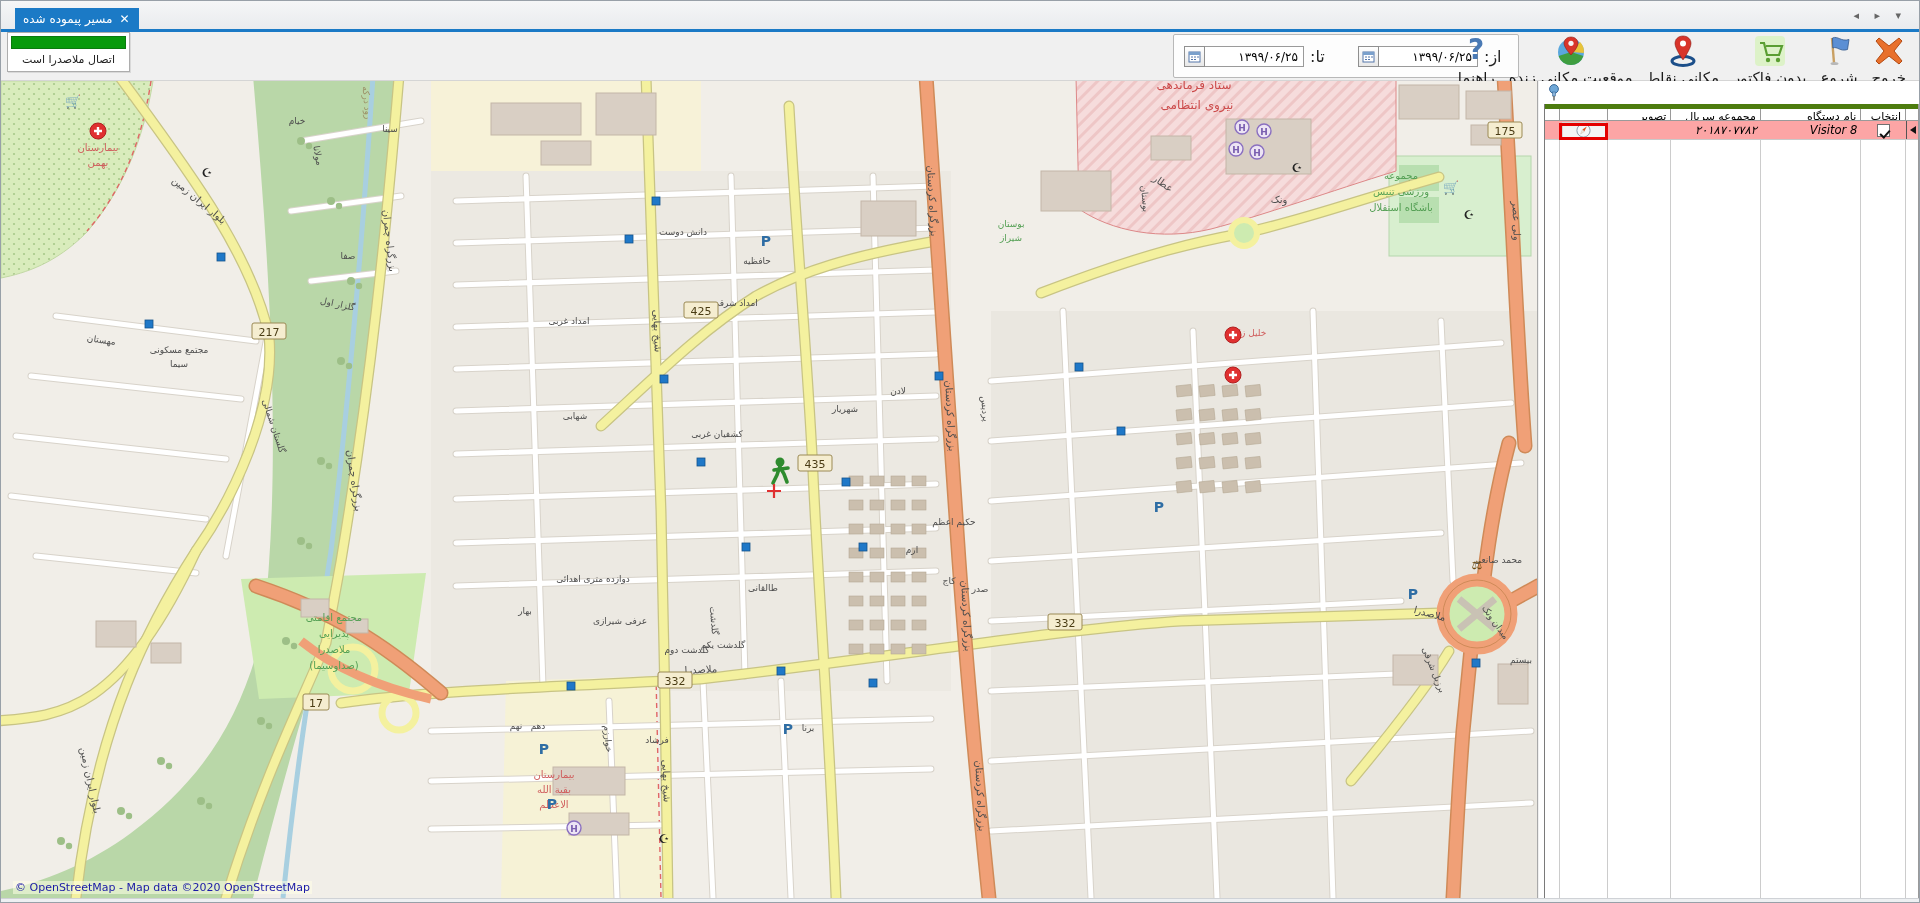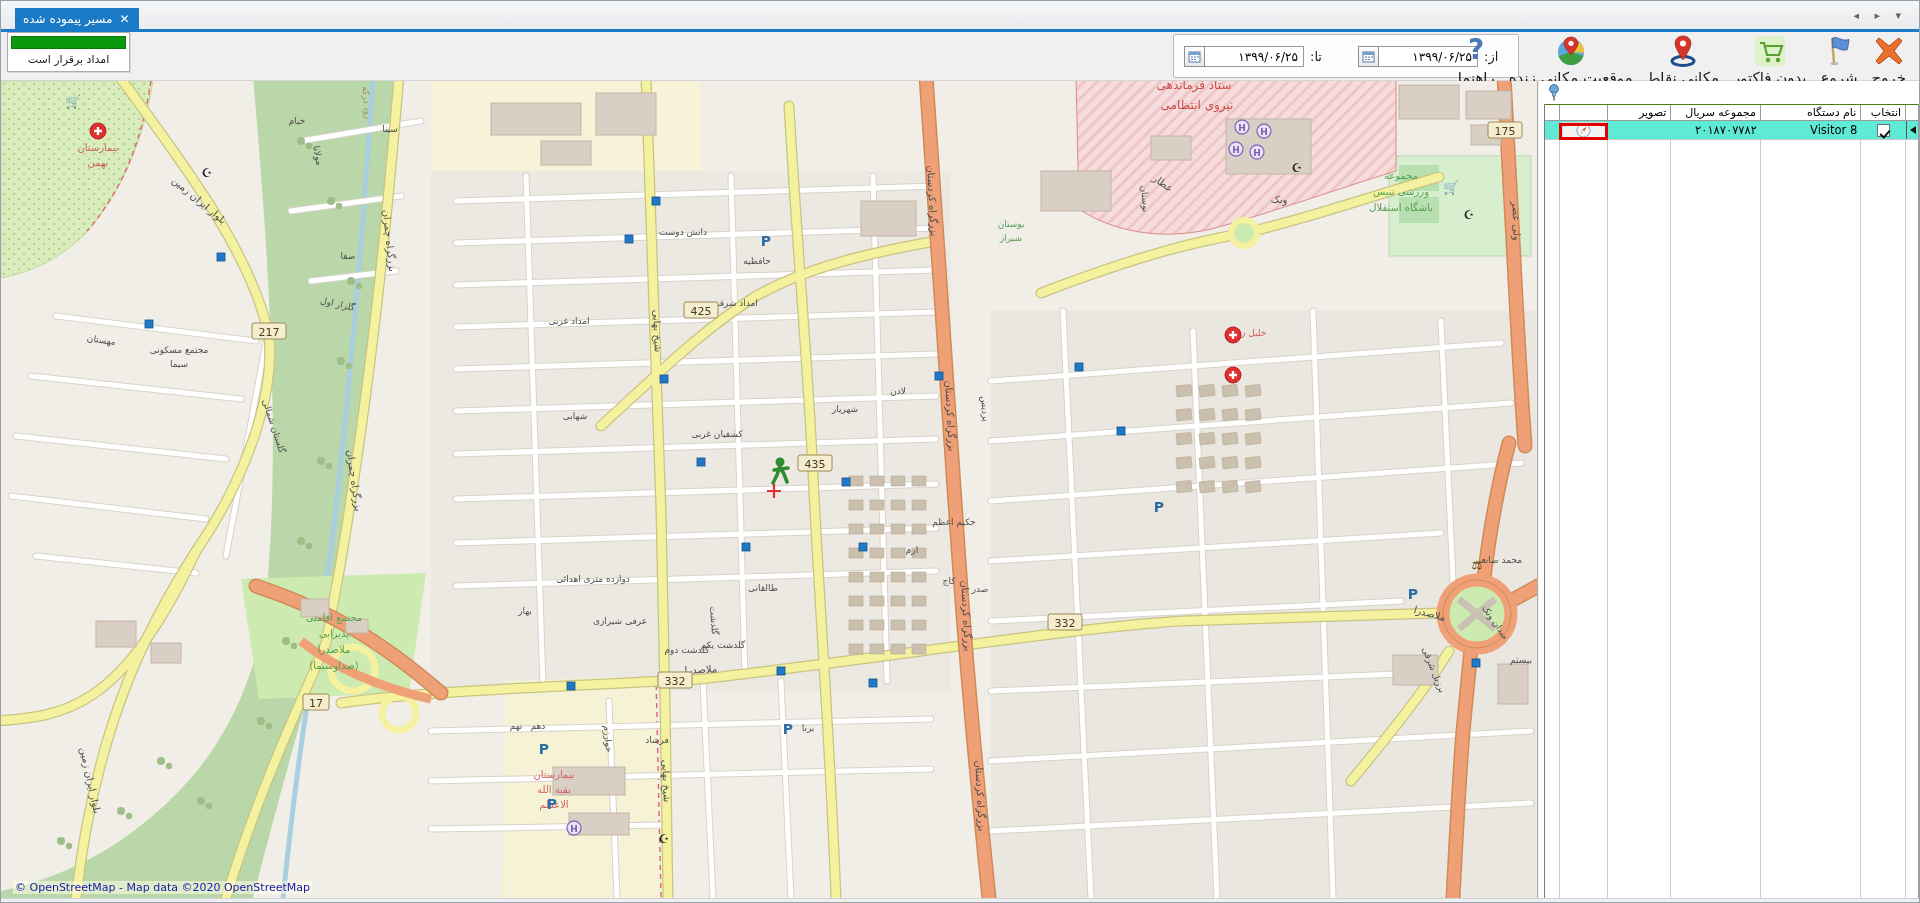--- a/index.html
+++ b/index.html
@@ -17,40 +17,40 @@
   .toolbar{position:absolute;left:0;top:31px;width:1920px;height:49px;background:#f0f0f0;border-bottom:1px solid #d5d5d5;}
   .connbox{position:absolute;left:6px;top:0px;width:123px;height:40px;background:#fff;border:1px solid #adadad;box-shadow:1px 1px 0 #d9d9d9;}
   .connbar{position:absolute;left:3px;top:3px;right:3px;height:13px;background:#089a0c;border:1px solid #0a7a0e;}
   .connlbl{position:absolute;left:0;right:0;top:20px;text-align:center;font-size:11px;color:#222;direction:rtl;}
   .datepanel{position:absolute;left:1172px;top:2px;width:346px;height:44px;background:#fdfdfd;border:1px solid #b8b8b8;border-radius:2px;}
   .dgroup{position:absolute;top:11px;height:21px;display:flex;direction:ltr;align-items:center;}
   .dgroup.to{left:10px;} .dgroup.from{left:184px;}
   .calbtn{width:21px;height:21px;border:1px solid #8f8f8f;background:linear-gradient(#fefefe,#e8e8e8);display:flex;align-items:center;justify-content:center;padding:0;}
   .dinput{width:99px;height:21px;border:1px solid #9a9a9a;border-left:none;background:#fff;font-size:12px;
           text-align:right;padding:0 5px;direction:ltr;font-family:inherit;}
-  .dlbl{font-size:13px;color:#222;margin-left:6px;direction:rtl;}
+  .dlbl{font-size:16px;color:#222;margin-left:6px;direction:rtl;}
   .tbtns{position:absolute;right:8px;top:1px;display:flex;direction:ltr;align-items:flex-start;}
   .tbtn{display:flex;flex-direction:column;align-items:center;justify-content:flex-start;padding:2px 7px;cursor:default;}
   .tbtn .ic{height:32px;display:flex;align-items:center;justify-content:center;}
   .tbtn .lb{font-size:15px;color:#1a1a1a;margin-top:2px;white-space:nowrap;direction:rtl;}
   
   .main{position:absolute;left:0;top:80px;width:1920px;height:817px;}
   .mapwrap{position:absolute;left:0;top:0;width:1537px;height:817px;overflow:hidden;background:#f2efe9;border-right:1px solid #a9a9a9;}
   .attrib{position:absolute;left:4px;bottom:4px;font-size:11px;color:#1a1aa6;background:rgba(255,255,230,.55);padding:0 2px;white-space:nowrap;margin-left:8px;}
   .panel{position:absolute;left:1538px;top:0;width:382px;height:817px;background:#fff;}
   .pin{position:absolute;left:8px;top:3px;}
   
   .grid{position:absolute;left:5px;top:23px;width:375px;bottom:0;border-left:1px solid #7a7a7a;border-right:1px solid #9a9a9a;}
   .gcols{position:absolute;inset:0;display:flex;direction:ltr;}
   .gcol{border-right:1px solid #cccccc;height:100%;}
   .gcol:last-child{border-right:none;}
-  .ghead{position:absolute;left:0;top:0;width:100%;height:17px;display:flex;direction:ltr;border-top:1px solid #4d7c0f;border-bottom:1px solid #9a9a9a;background:#fff;}
+  .ghead{position:absolute;left:0;top:0;width:100%;height:17px;display:flex;direction:ltr;border-top:5px solid #4d7c0f;border-bottom:1px solid #9a9a9a;background:#fff;}
   .ghead div{border-right:1px solid #9a9a9a;font-size:11px;color:#000;direction:rtl;text-align:right;padding:1px 4px 0 0;white-space:nowrap;overflow:hidden;}
   .ghead div:last-child{border-right:none;}
-  .grow{position:absolute;left:0;width:100%;height:19px;display:flex;direction:ltr;border-bottom:1px solid #c9c9c9;background:#5eead4;}
+  .grow{position:absolute;left:0;width:100%;height:19px;display:flex;direction:ltr;border-bottom:1px solid #c9c9c9;background:#fca5a5;font-style:italic;}
   .grow div{font-size:11.5px;color:#000;direction:rtl;text-align:right;padding:2px 4px 0 0;white-space:nowrap;overflow:hidden;}
   .gc-ind{border-left:1px solid #555;display:flex;align-items:center;justify-content:center;padding:0!important;}
   .tri{width:0;height:0;border-top:4px solid transparent;border-bottom:4px solid transparent;border-right:6px solid #111;}
   .iconcell{background:#f4f4f4;border:1px solid #d8d8d8;display:flex;align-items:center;justify-content:center;padding:0!important;}
   .cbwrap{display:flex;align-items:center;justify-content:center;padding:0!important;}
   .cb{width:13px;height:13px;border:1px solid #707070;background:#fff;position:relative;}
   .cb.on::after{content:"";position:absolute;left:2px;top:5px;width:8px;height:4px;border-left:2px solid #111;border-bottom:2px solid #111;transform:rotate(-48deg);}
   .redbox{position:absolute;border:3px solid #e40000;background:transparent;pointer-events:none;}
   .bottomstrip{position:absolute;left:0;top:897px;width:1920px;height:6px;background:#eef0f2;border-top:1px solid #cfd2d6;}
   svg text{font-family:"DejaVu Sans","Liberation Sans",sans-serif;}
@@ -65,21 +65,21 @@
       <span class="x">✕</span>
       <span>مسیر پیموده شده</span>
     </div>
     <div class="navbtns">◂ ▸ ▾</div>
   </div>
   <div class="accent"></div>
 
   <div class="toolbar">
     <div class="connbox">
       <div class="connbar"></div>
-      <div class="connlbl">امداد برقرار است</div>
+      <div class="connlbl">اتصال ملاصدرا است</div>
     </div>
 
     <div class="datepanel">
       <div class="dgroup to">
         <button class="calbtn">
           <svg width="13" height="13">
               <rect x="1" y="2" width="11" height="10" fill="#fff" stroke="#5577aa"></rect>
               <rect x="1" y="2" width="11" height="3" fill="#7aa0cc"></rect>
               <path d="M3 7h2M6 7h2M9 7h2M3 9.5h2M6 9.5h2" stroke="#5577aa" stroke-width="1"></path>
             </svg>

